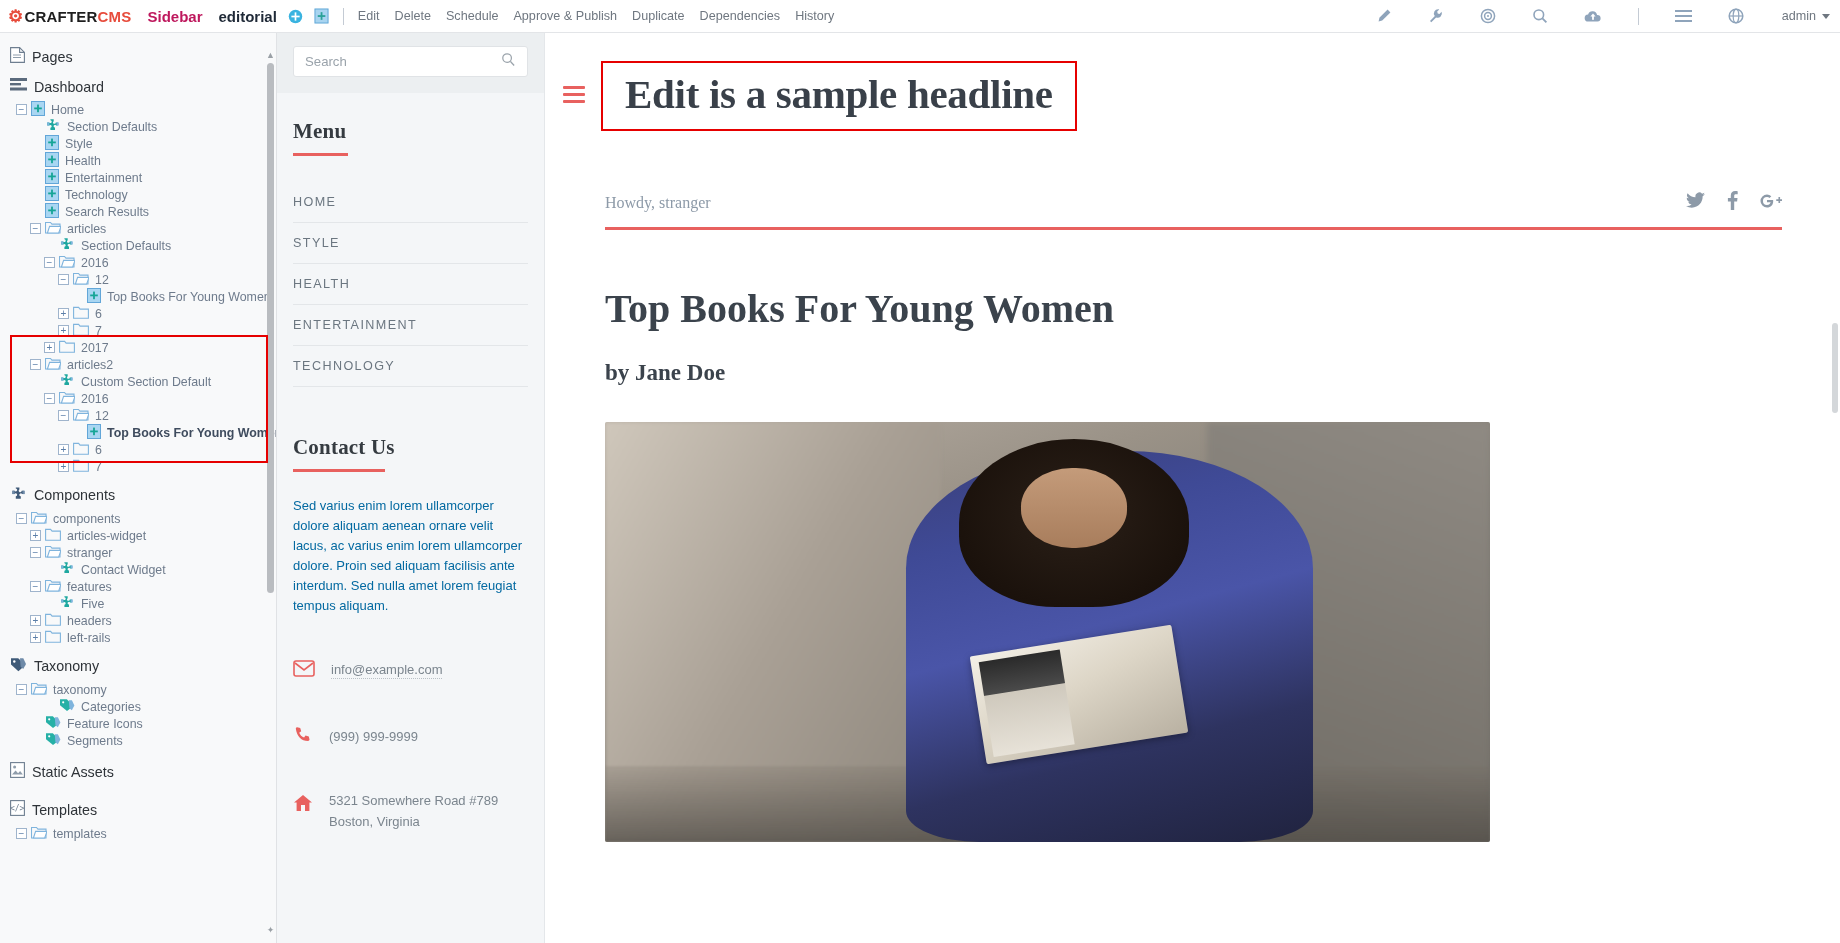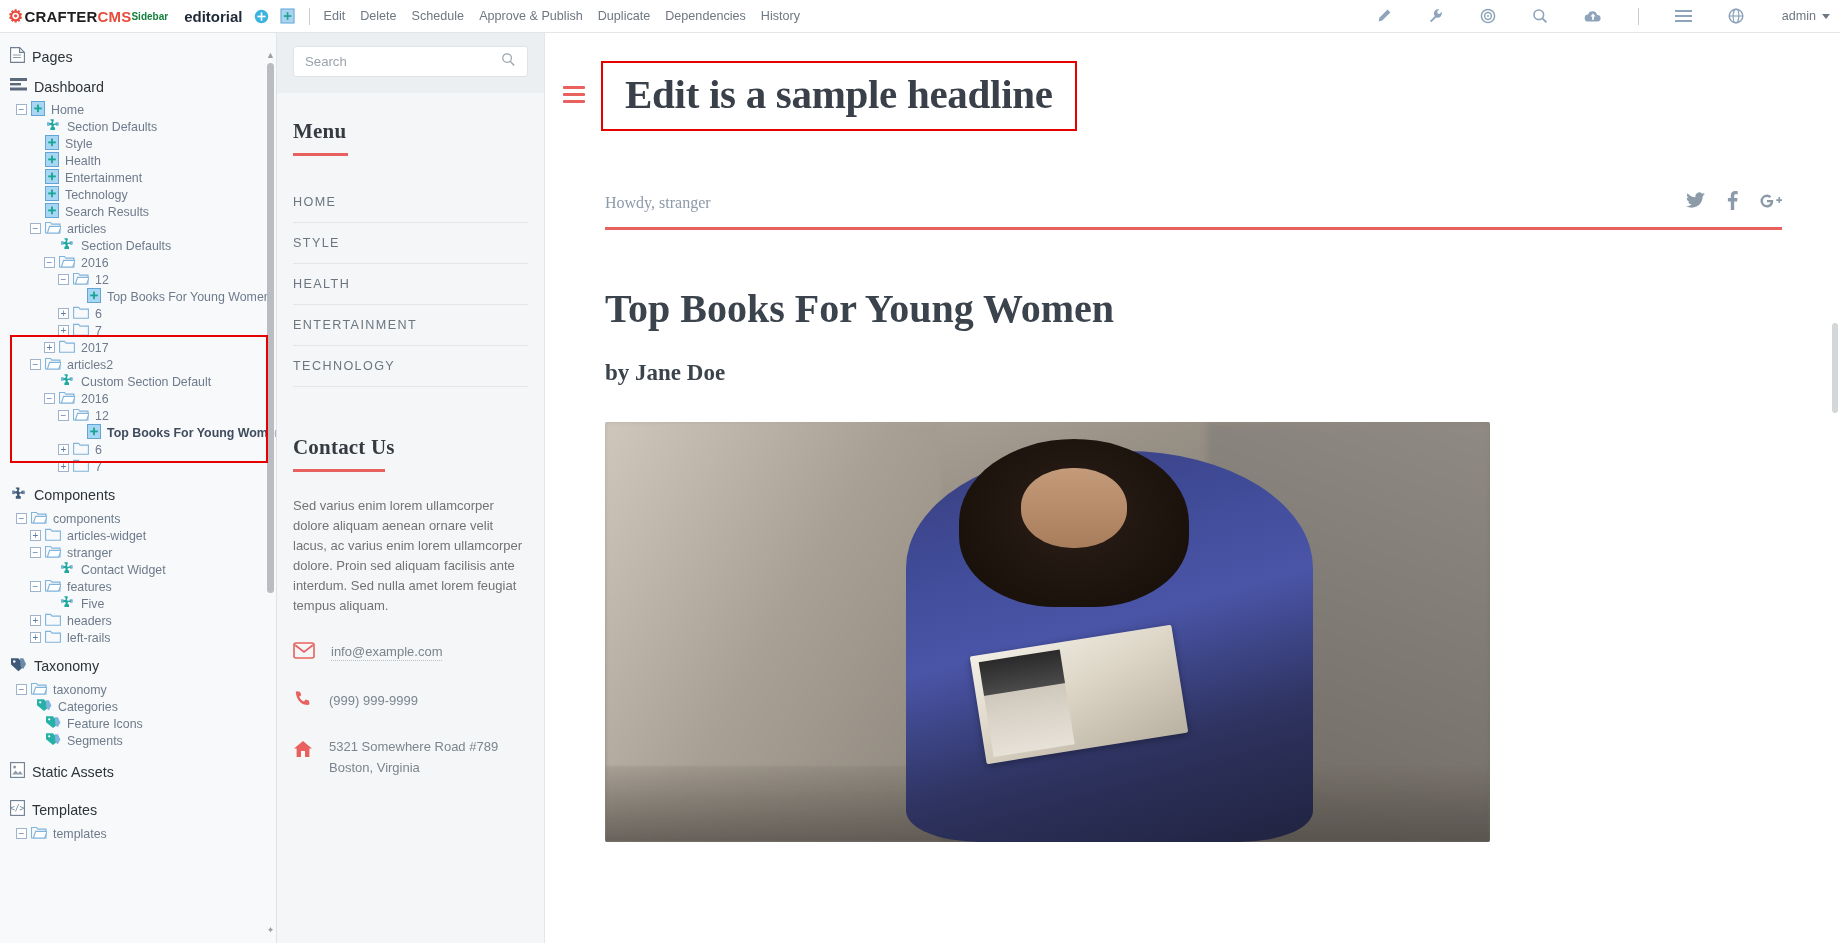--- a/index.html
+++ b/index.html
@@ -16,21 +16,21 @@
     background: #fff;
     border-bottom: 1px solid #e3e5e8;
     display: flex; align-items: center;
     padding: 0 10px 0 8px;
     position: relative; z-index: 50;
   }
   .logo { display: flex; align-items: center; font-weight: bold; font-size: 15px; letter-spacing: .2px; }
   .logo .gear { color: #e74c3c; font-size: 17px; margin-right: 1px; line-height: 1; }
   .logo .crafter { color: #1e1e1e; }
   .logo .cms { color: #e74c3c; }
-  .sidebar-link { color: #15803d; font-weight: bold; font-size: 10px; margin-left: 0; cursor: pointer; }
+  .sidebar-link { color: #be185d; font-weight: bold; font-size: 15px; margin-left: 16px; cursor: pointer; }
   .site-name { color: #1f2937; font-weight: bold; font-size: 15px; margin-left: 16px; }
   .tb-icon { margin-left: 11px; display: inline-flex; align-items: center; cursor: pointer; }
   .tb-sep { width: 1px; height: 17px; background: #c4cbd4; margin: 0 14px; }
   .tb-menu { display: flex; align-items: center; gap: 15px; }
   .tb-menu a { color: #6f7780; font-size: 12.6px; text-decoration: none; cursor: pointer; }
   .tb-right { margin-left: auto; display: flex; align-items: center; gap: 16px; }
   .tb-right .tb-icon { margin-left: 20px; color: #8fa4bb; }
   .admin { color: #6f7780; font-size: 12.6px; margin-left: 22px; cursor: pointer; display:flex; align-items:center; gap:6px;}
   .caret { border-left: 4px solid transparent; border-right: 4px solid transparent; border-top: 5px solid #6f7780; }
 
@@ -100,22 +100,22 @@
   }
   .rail-underline { width: 55px; height: 3px; background: #e8615f; margin-top: 9px; }
   .menu-list { margin-top: 26px; }
   .menu-list a {
     display: block; padding: 13px 0; color: #6b7680; font-size: 12.6px;
     letter-spacing: 1.4px; text-decoration: none; border-bottom: 1px solid #e3e6e9;
     cursor: pointer;
   }
   .menu-list a:last-child { border-bottom: 1px solid #e3e6e9; }
   .contact-block { margin-top: 48px; }
-  .contact-p { color: #737373; font-size: 13px; line-height: 20px; margin-top: 24px; }
-  .contact-item { display: flex; align-items: center; gap: 16px; margin-top: 26px; }
+  .contact-p { color: #0369a1; font-size: 13px; line-height: 20px; margin-top: 24px; }
+  .contact-item { display: flex; align-items: center; gap: 16px; margin-top: 44px; }
   .contact-item .txt { color: #7b858e; font-size: 13px; border-bottom: 1px dotted #b9c0c6; padding-bottom: 1px; }
   .contact-item .txt.plain { border-bottom: none; }
 
   
   .article { flex: 1; position: relative; background: #fff; overflow: hidden; }
   .hdr-row { display: flex; align-items: center; padding: 28px 0 0 18px; }
   .burger { width: 22px; margin-right: 16px; }
   .burger span { display: block; height: 3px; background: #e8615f; margin-bottom: 4px; border-radius: 1px; }
   .headline-box { border: 2px solid #e60000; padding: 7px 22px 11px 22px; }
   .headline {
@@ -546,21 +546,21 @@
           <span class="lbl">Taxonomy</span>
         </div>
         <div class="row link" style="padding-left: 16px;">
           <span class="tgl">−</span>
           <span class="ic" style="margin-left: 4px;"><svg width="16" height="13" viewBox="0 0 16 13">
               <path d="M0.5 12V1.5h5l1.4 1.6h8.1V12z" fill="none" stroke="#7fb4dd" stroke-width="1.1"></path>
               <path d="M2.4 12L4.6 5.4H16L13.7 12z" fill="#fff" stroke="#7fb4dd" stroke-width="1.1"></path>
             </svg></span>
           <span class="lbl">taxonomy</span>
         </div>
-        <div class="row link" style="padding-left: 21px;">
+        <div class="row link" style="padding-left: 44px;">
           <span class="tgl blank"></span>
           <span class="ic" style="margin-left: 4px;"><svg width="16" height="14" viewBox="0 0 16 14">
               <path d="M1 1.2h6.8L14.6 8l-6.6 5.1L1 7.2z" fill="#26b0a6"></path>
               <circle cx="4.2" cy="4.3" r="1.1" fill="#fff"></circle>
               <path d="M9.8 2.2h3.1l2.5 5.4-2.6 4.6-2.4-2z" fill="#7fb4dd"></path>
             </svg></span>
           <span class="lbl">Categories</span>
         </div>
         <div class="row link" style="padding-left: 30px;">
           <span class="tgl blank"></span>

